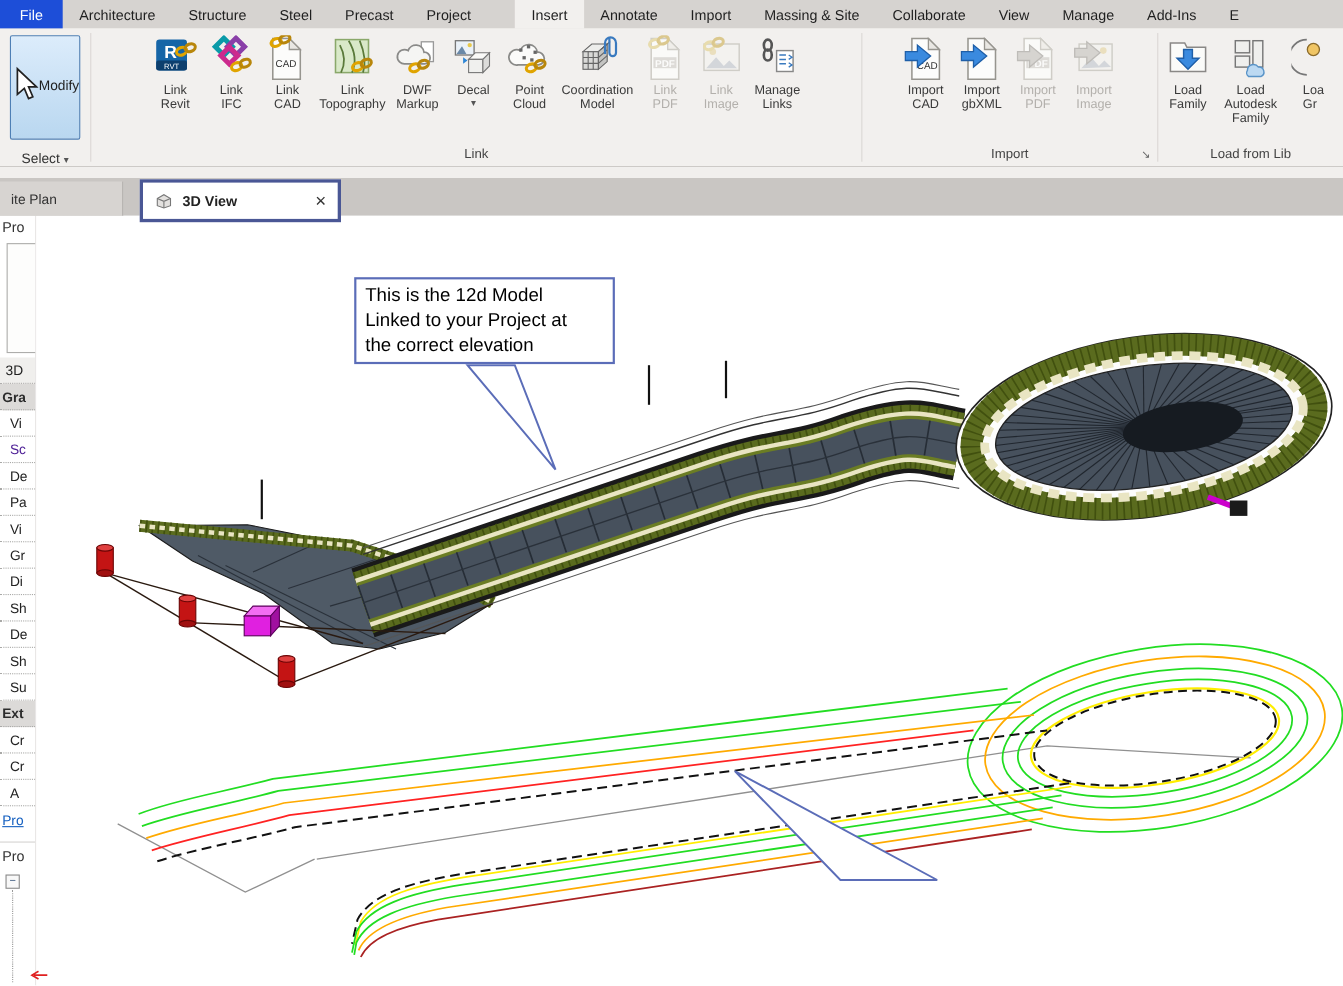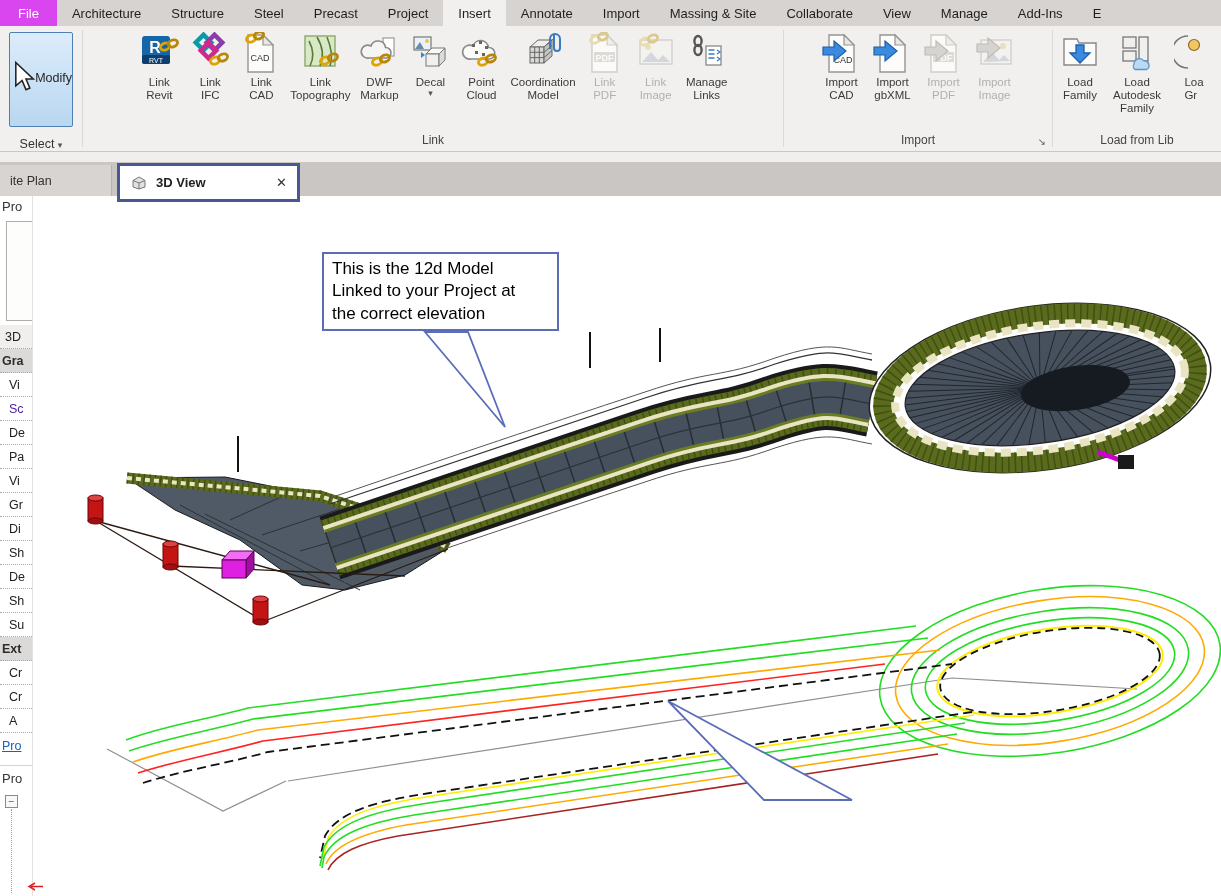--- a/index.html
+++ b/index.html
@@ -3,22 +3,22 @@
 <meta charset="utf-8">
 <style>
   * { margin:0; padding:0; box-sizing:border-box; }
   html,body { width:1221px; height:896px; overflow:hidden;
     font-family:"Liberation Sans", sans-serif; background:#fff; }
   #app { position:relative; width:1221px; height:896px; }
 
   
   .menubar { height:26px; background:#d6d3d0; display:flex; align-items:stretch; }
   .mtab { display:flex; align-items:center; padding:0 15px; font-size:13px; color:#1f1f1f; cursor:default; }
-  .mtab.file { background:#d946ef; color:#fff; padding:0 18px; }
-  .mtab.active { background:#f2f0ee; }
+  .mtab.file { background:#1d4ed8; color:#fff; padding:0 18px; }
+  .mtab.active { background:#f2f0ee;margin-left:25px; }
 
   
   .ribbon { height:126px; background:#f2f0ee; border-bottom:1px solid #c9c6c3; display:flex; position:relative; }
   .panel { display:flex; flex-direction:column; }
   .panel .btn-row { flex:1; display:flex; align-items:flex-start; justify-content:center; gap:7px; padding:4px 5px 0 5px; }
   .panel-label { height:20px; font-size:12px; color:#444; text-align:center; line-height:18px; position:relative; }
   .vsep { width:1px; background:#dbd8d5; margin:4px 0; }
   .rbtn { display:flex; flex-direction:column; align-items:center; cursor:pointer; }
   .rbtn .ic { width:44px; height:46px; display:flex; align-items:center; justify-content:center; }
   .rbtn .lbl { font-size:11.5px; line-height:13px; color:#3a3a3a; text-align:center; white-space:pre-line; }
@@ -32,21 +32,21 @@
   .select-label { position:absolute; bottom:0; left:0; width:100%; font-size:12.5px; color:#333; text-align:center; }
   .link-panel { width:700px; }
   .import-panel { width:268px; }
   .load-panel { flex:1; overflow:hidden; }
   .launcher { position:absolute; right:6px; top:2px; font-size:10px; color:#666; cursor:pointer; }
 
   
   .tabstrip { height:44px; background:linear-gradient(#f1efed 0 10px, #c9c6c3 10px); position:relative; z-index:5; }
   .viewtab.inactive { position:absolute; left:-14px; top:13px; height:31px; width:126px; background:#d7d4d1;
     border-right:1px solid #b5b2af; font-size:12.5px; color:#333; display:flex; align-items:center; padding-left:24px; cursor:pointer; }
-  .tab-annotation { position:absolute; left:117px; top:11px; width:183px; height:39px;
+  .tab-annotation { position:absolute; left:127px; top:11px; width:183px; height:39px;
     border:3px solid #4a5795; background:#fff; display:flex; align-items:center; padding:0 10px; z-index:6; }
   .tab-annotation .tlabel { font-size:13px; font-weight:600; color:#222; margin-left:8px; }
   .closex { margin-left:auto; font-size:13px; color:#333; cursor:pointer; }
 
   
   .main { display:flex; height:700px; }
   .sidebar { width:33px; background:#fff; border-right:1px solid #e4e2e0; overflow:hidden; font-size:12.5px; color:#222; }
   .p-header { height:22px; line-height:22px; padding-left:2px; font-size:13px; color:#333; white-space:nowrap; }
   .preview { width:50px; height:100px; border:1px solid #adadab; margin:3px 0 4px 6px; background:#fdfdfc; }
   .prow { height:24px; line-height:24px; padding-left:9px; border-bottom:1px dotted #a9a9a7; white-space:nowrap; overflow:hidden; }

